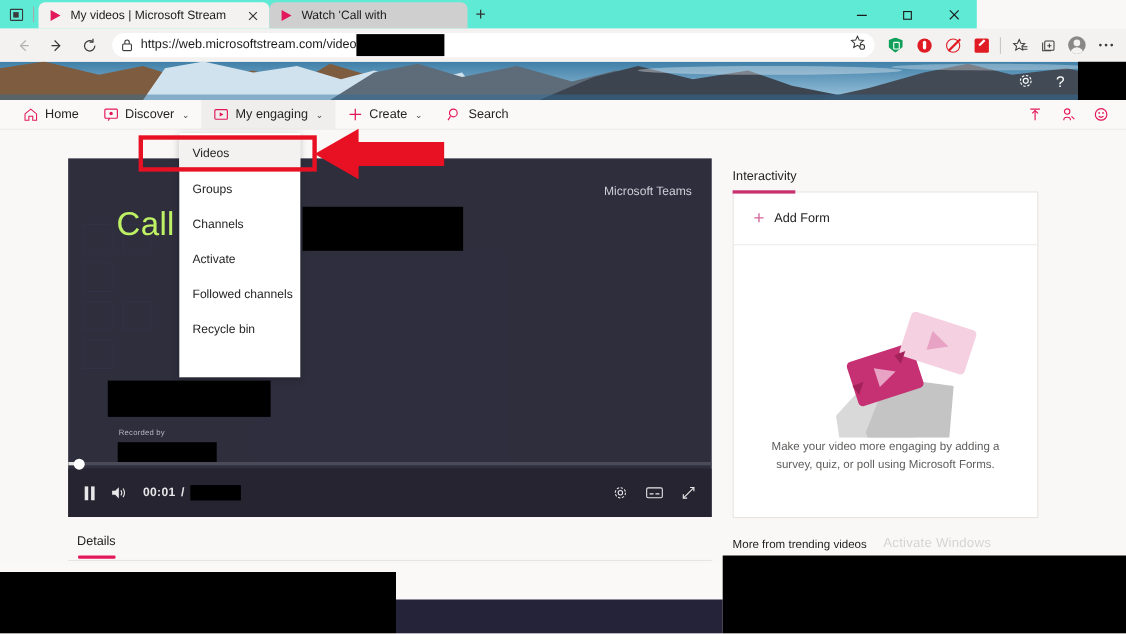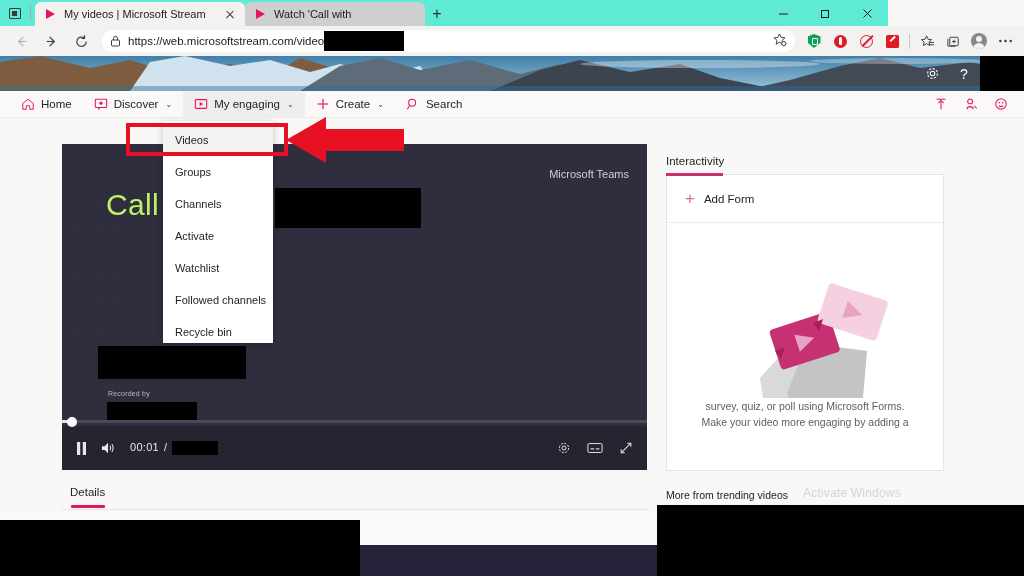--- a/index.html
+++ b/index.html
@@ -140,21 +140,21 @@
   .progress-track{
     position:absolute;left:0;top:-6px;width:585px;height:3px;background:#4b4a58;
   }
   .progress-fill{ position:absolute;left:0;top:0;height:3px;width:8px;background:#e3e3e6;}
   .progress-knob{
     position:absolute;left:5px;top:-3.5px;width:10px;height:10px;border-radius:50%;background:#fff;
   }
   .pb-left{ position:absolute;left:14px;top:0;height:44px;display:flex;align-items:center;gap:14px;}
   .pb-right{ position:absolute;right:14px;top:0;height:44px;display:flex;align-items:center;gap:16px;}
   .pb-ic{ display:flex;align-items:center;justify-content:center;color:#e8e8ea;}
-  .time-txt{ color:#e8e8ea;font-size:11px;letter-spacing:.3px;display:flex;gap:5px;}
+  .time-txt{ color:#e8e8ea;font-size:11px;letter-spacing:.3px;display:flex;align-items:center;gap:5px;font-weight:bold;}
 
   .details-tabs{
     position:absolute;left:62px;top:482px;width:585px;height:28px;border-bottom:1px solid #e6e4e2;
   }
   .details-tab{
     display:inline-flex;flex-direction:column;align-items:center;padding:0 8px;
     font-size:11.5px;color:#242424;
   }
   .details-tab .txt{ padding-bottom:7px; }
   .details-tab .underline{ width:34px;height:2.5px;background:#e3175c;border-radius:1px;}
@@ -518,33 +518,32 @@
       </g>
       <g transform="rotate(18 186 88)">
         <rect x="155" y="68" width="62" height="42" rx="4" fill="#f4d0e1"></rect>
         <polygon points="178,80 196,89 178,98" fill="#e8a3c4"></polygon>
       </g>
       <path d="M146 100 L156 96 L152 108 Z" fill="#a22259"></path>
       <path d="M108 128 L118 124 L114 136 Z" fill="#a22259"></path>
     </svg>
   </div>
   <div class="empty-text">
+    <div>Make your video more engaging by adding a</div>
     <div>survey, quiz, or poll using Microsoft Forms.</div>
-    <div>Make your video more engaging by adding a</div>
   </div>
 </div>
 <span class="more-trending">More from trending videos</span>
 <span class="activate-windows">Activate Windows</span>
 
 <div class="dropdown">
   <div class="dd-item highlight">Videos</div>
   <div class="dd-item">Groups</div>
   <div class="dd-item">Channels</div>
   <div class="dd-item">Activate</div>
-  <div class="dd-item">Watchlist</div>
   <div class="dd-item">Followed channels</div>
   <div class="dd-item">Recycle bin</div>
 </div>
 
 <div class="redbox"></div>
 <svg class="red-arrow" width="118" height="48" viewBox="0 0 118 48">
   <path d="M0 24 L40 1 L40 13 L118 13 L118 35 L40 35 L40 47 Z" fill="#e81123"></path>
 </svg>
 
 <div class="page-bg-bottom"></div>

